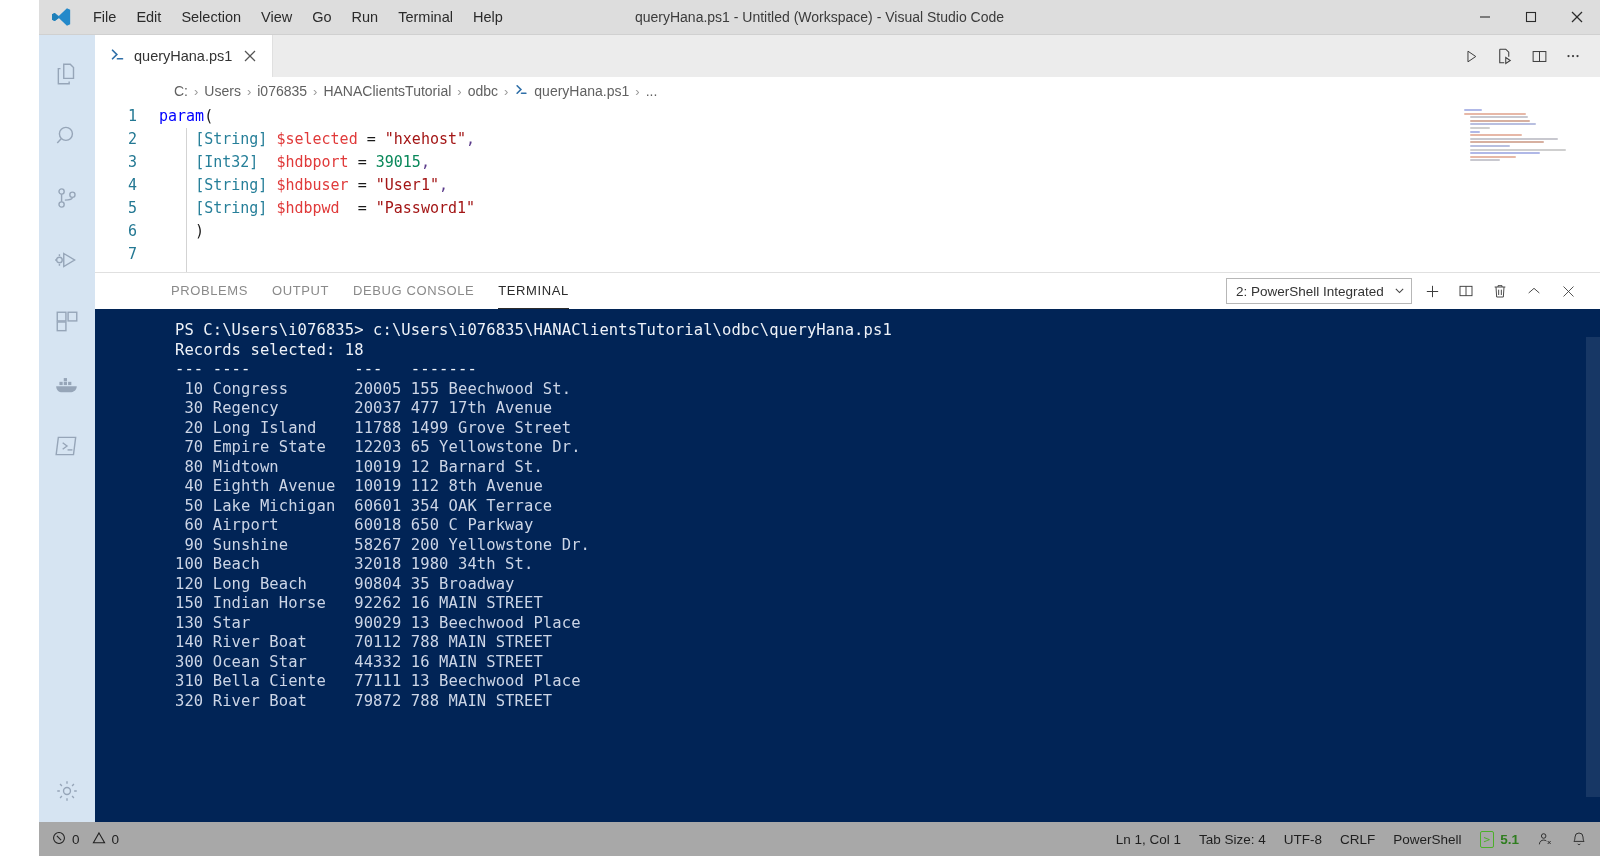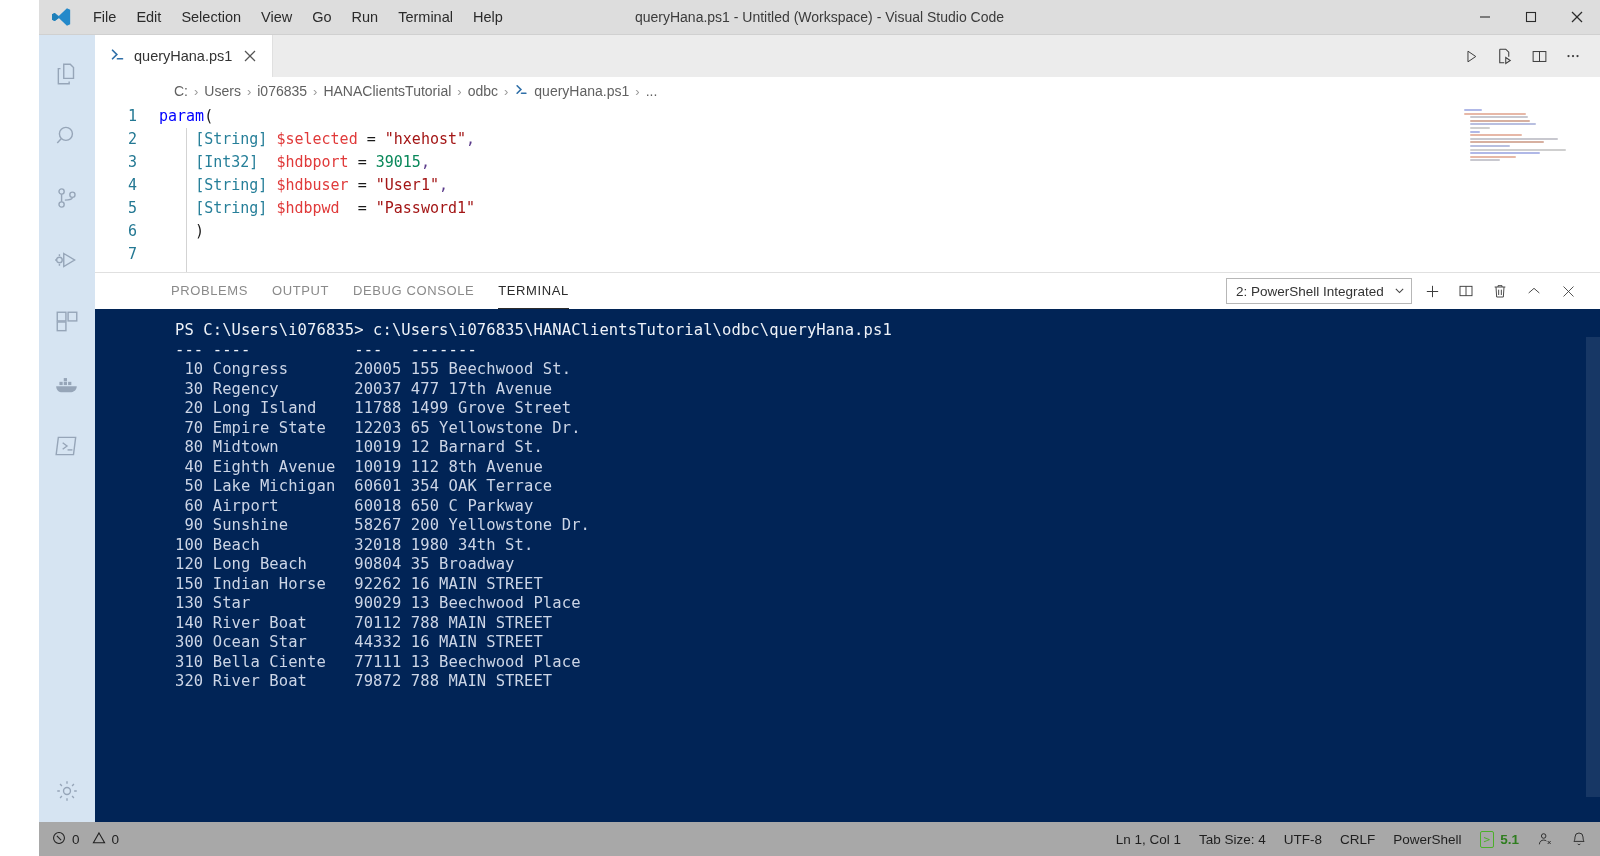--- a/index.html
+++ b/index.html
@@ -395,20 +395,21 @@
                 <line x1="4" y1="4" x2="20" y2="20"></line>
                   <line x1="20" y1="4" x2="4" y2="20"></line>
               </svg>
             </div>
           </div>
         </div>
 
         <div class="terminal">
           <div class="term-inner">
             <div class="tline bright">PS C:\Users\i076835&gt; c:\Users\i076835\HANAClientsTutorial\odbc\queryHana.ps1</div>
+            <div class="tline bright">Records selected: 18</div>
             <div class="tline"></div>
             <div class="tline bright">--- ----           ---   -------</div>
             <div id="term-rows">
                 <div class="tline"> 10 Congress       20005 155 Beechwood St.</div>
                 <div class="tline"> 30 Regency        20037 477 17th Avenue</div>
                 <div class="tline"> 20 Long Island    11788 1499 Grove Street</div>
                 <div class="tline"> 70 Empire State   12203 65 Yellowstone Dr.</div>
                 <div class="tline"> 80 Midtown        10019 12 Barnard St.</div>
                 <div class="tline"> 40 Eighth Avenue  10019 112 8th Avenue</div>
                 <div class="tline"> 50 Lake Michigan  60601 354 OAK Terrace</div>

